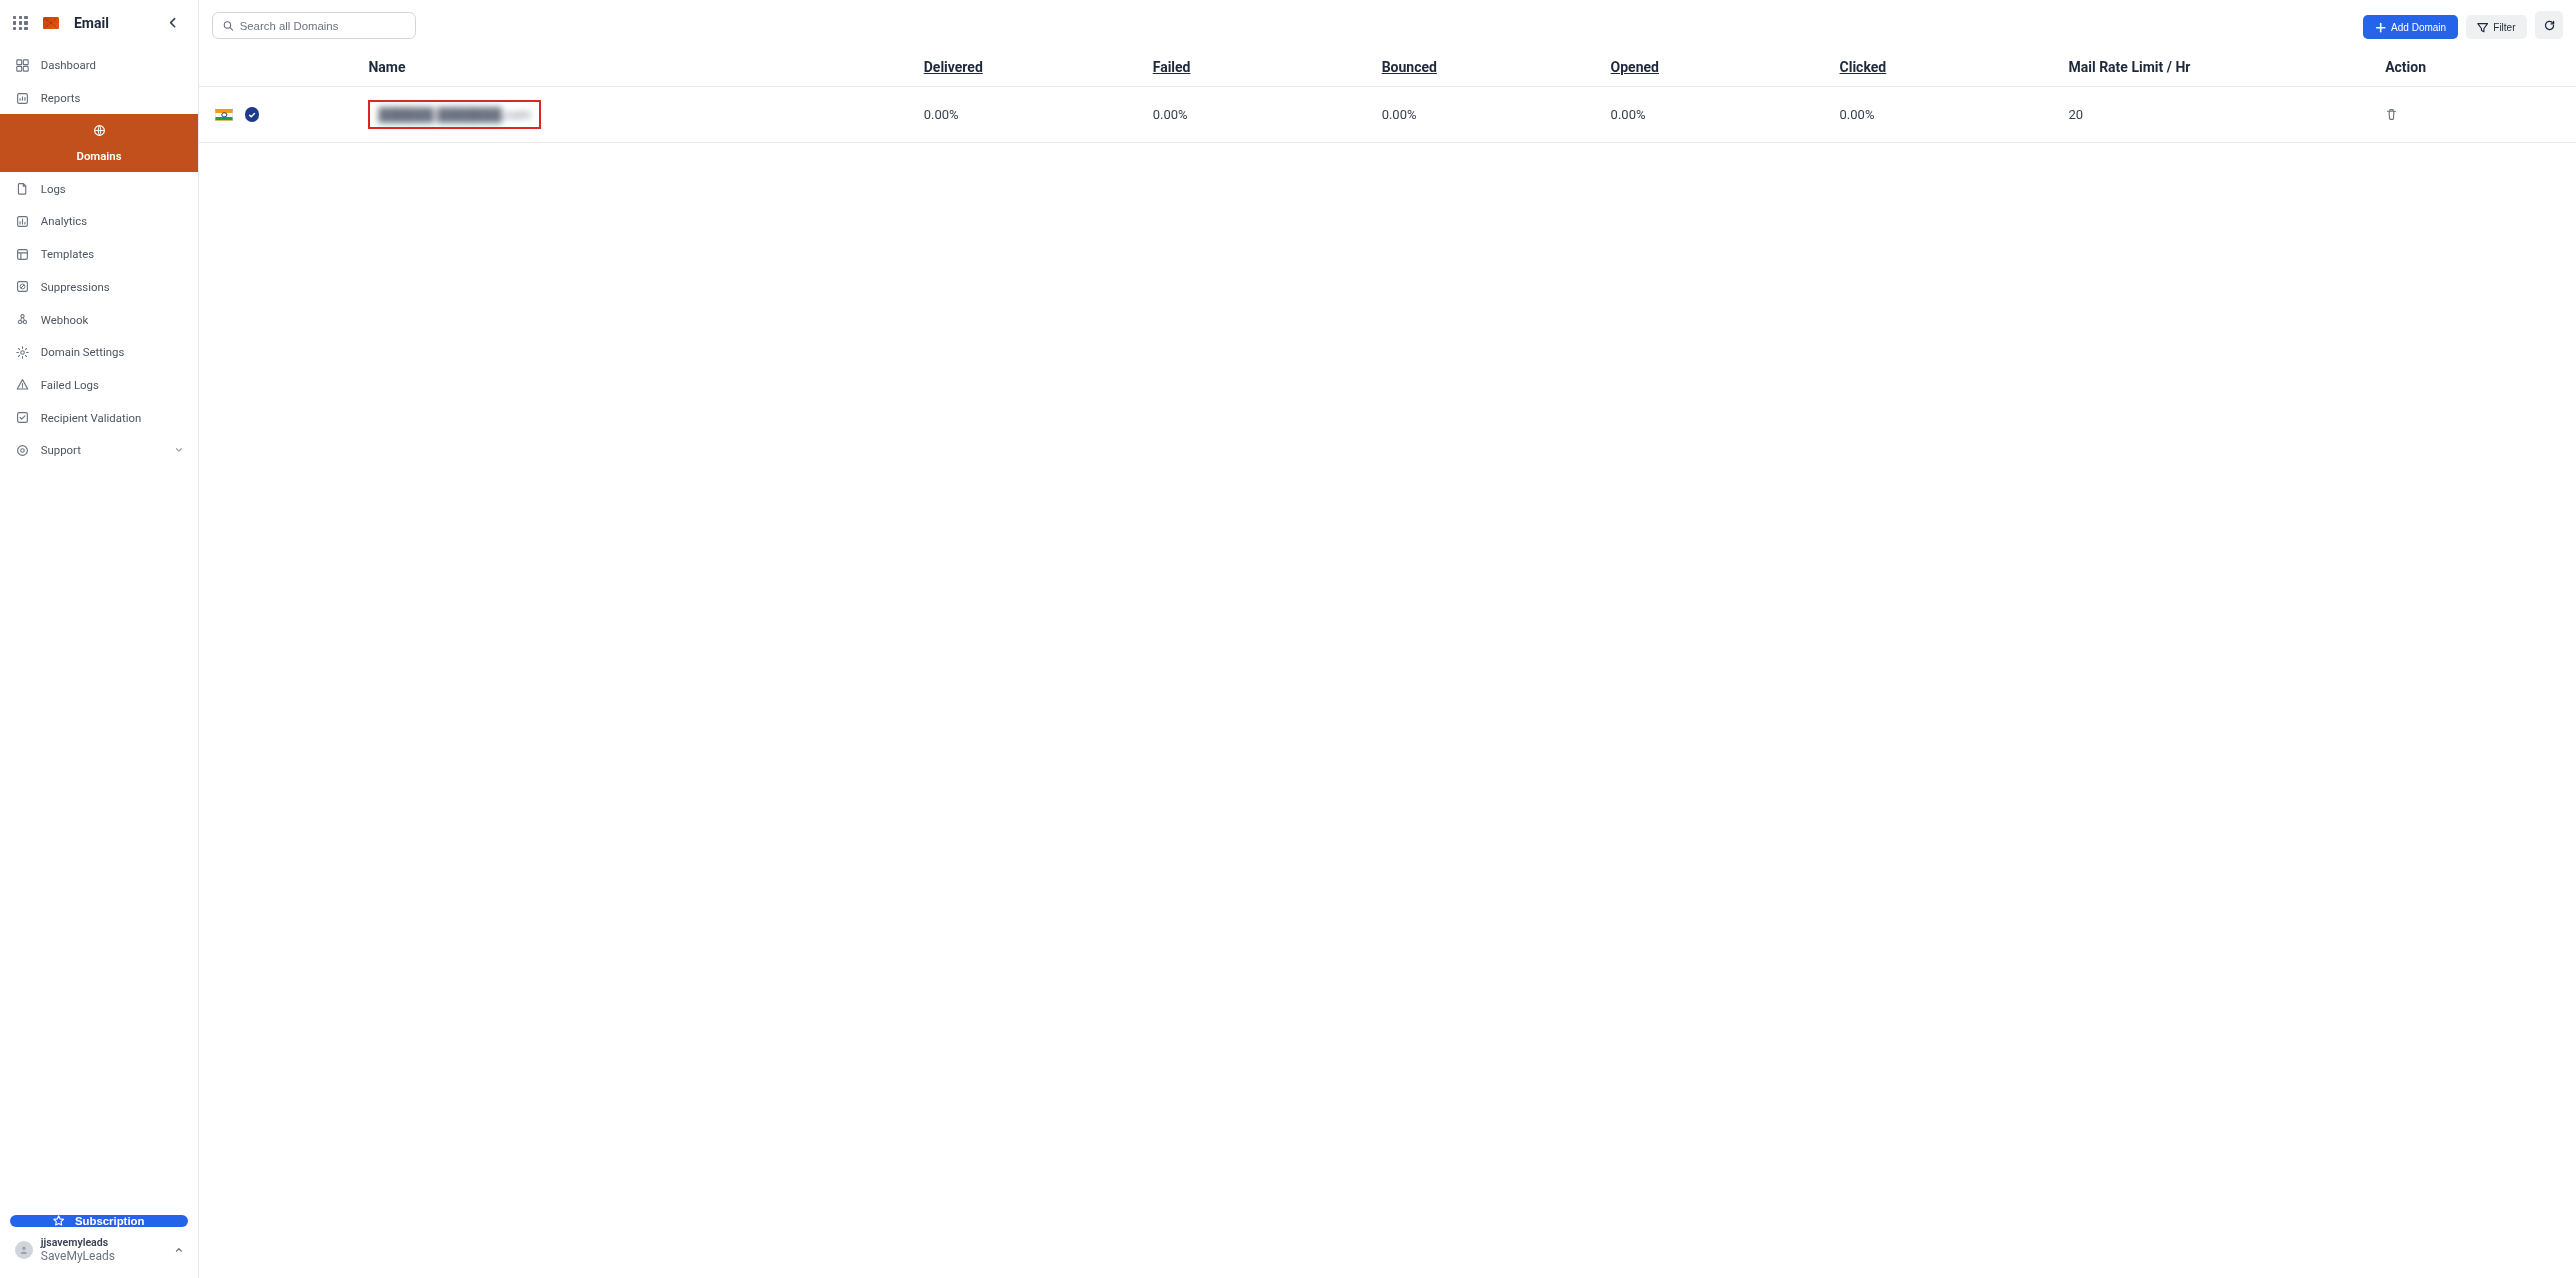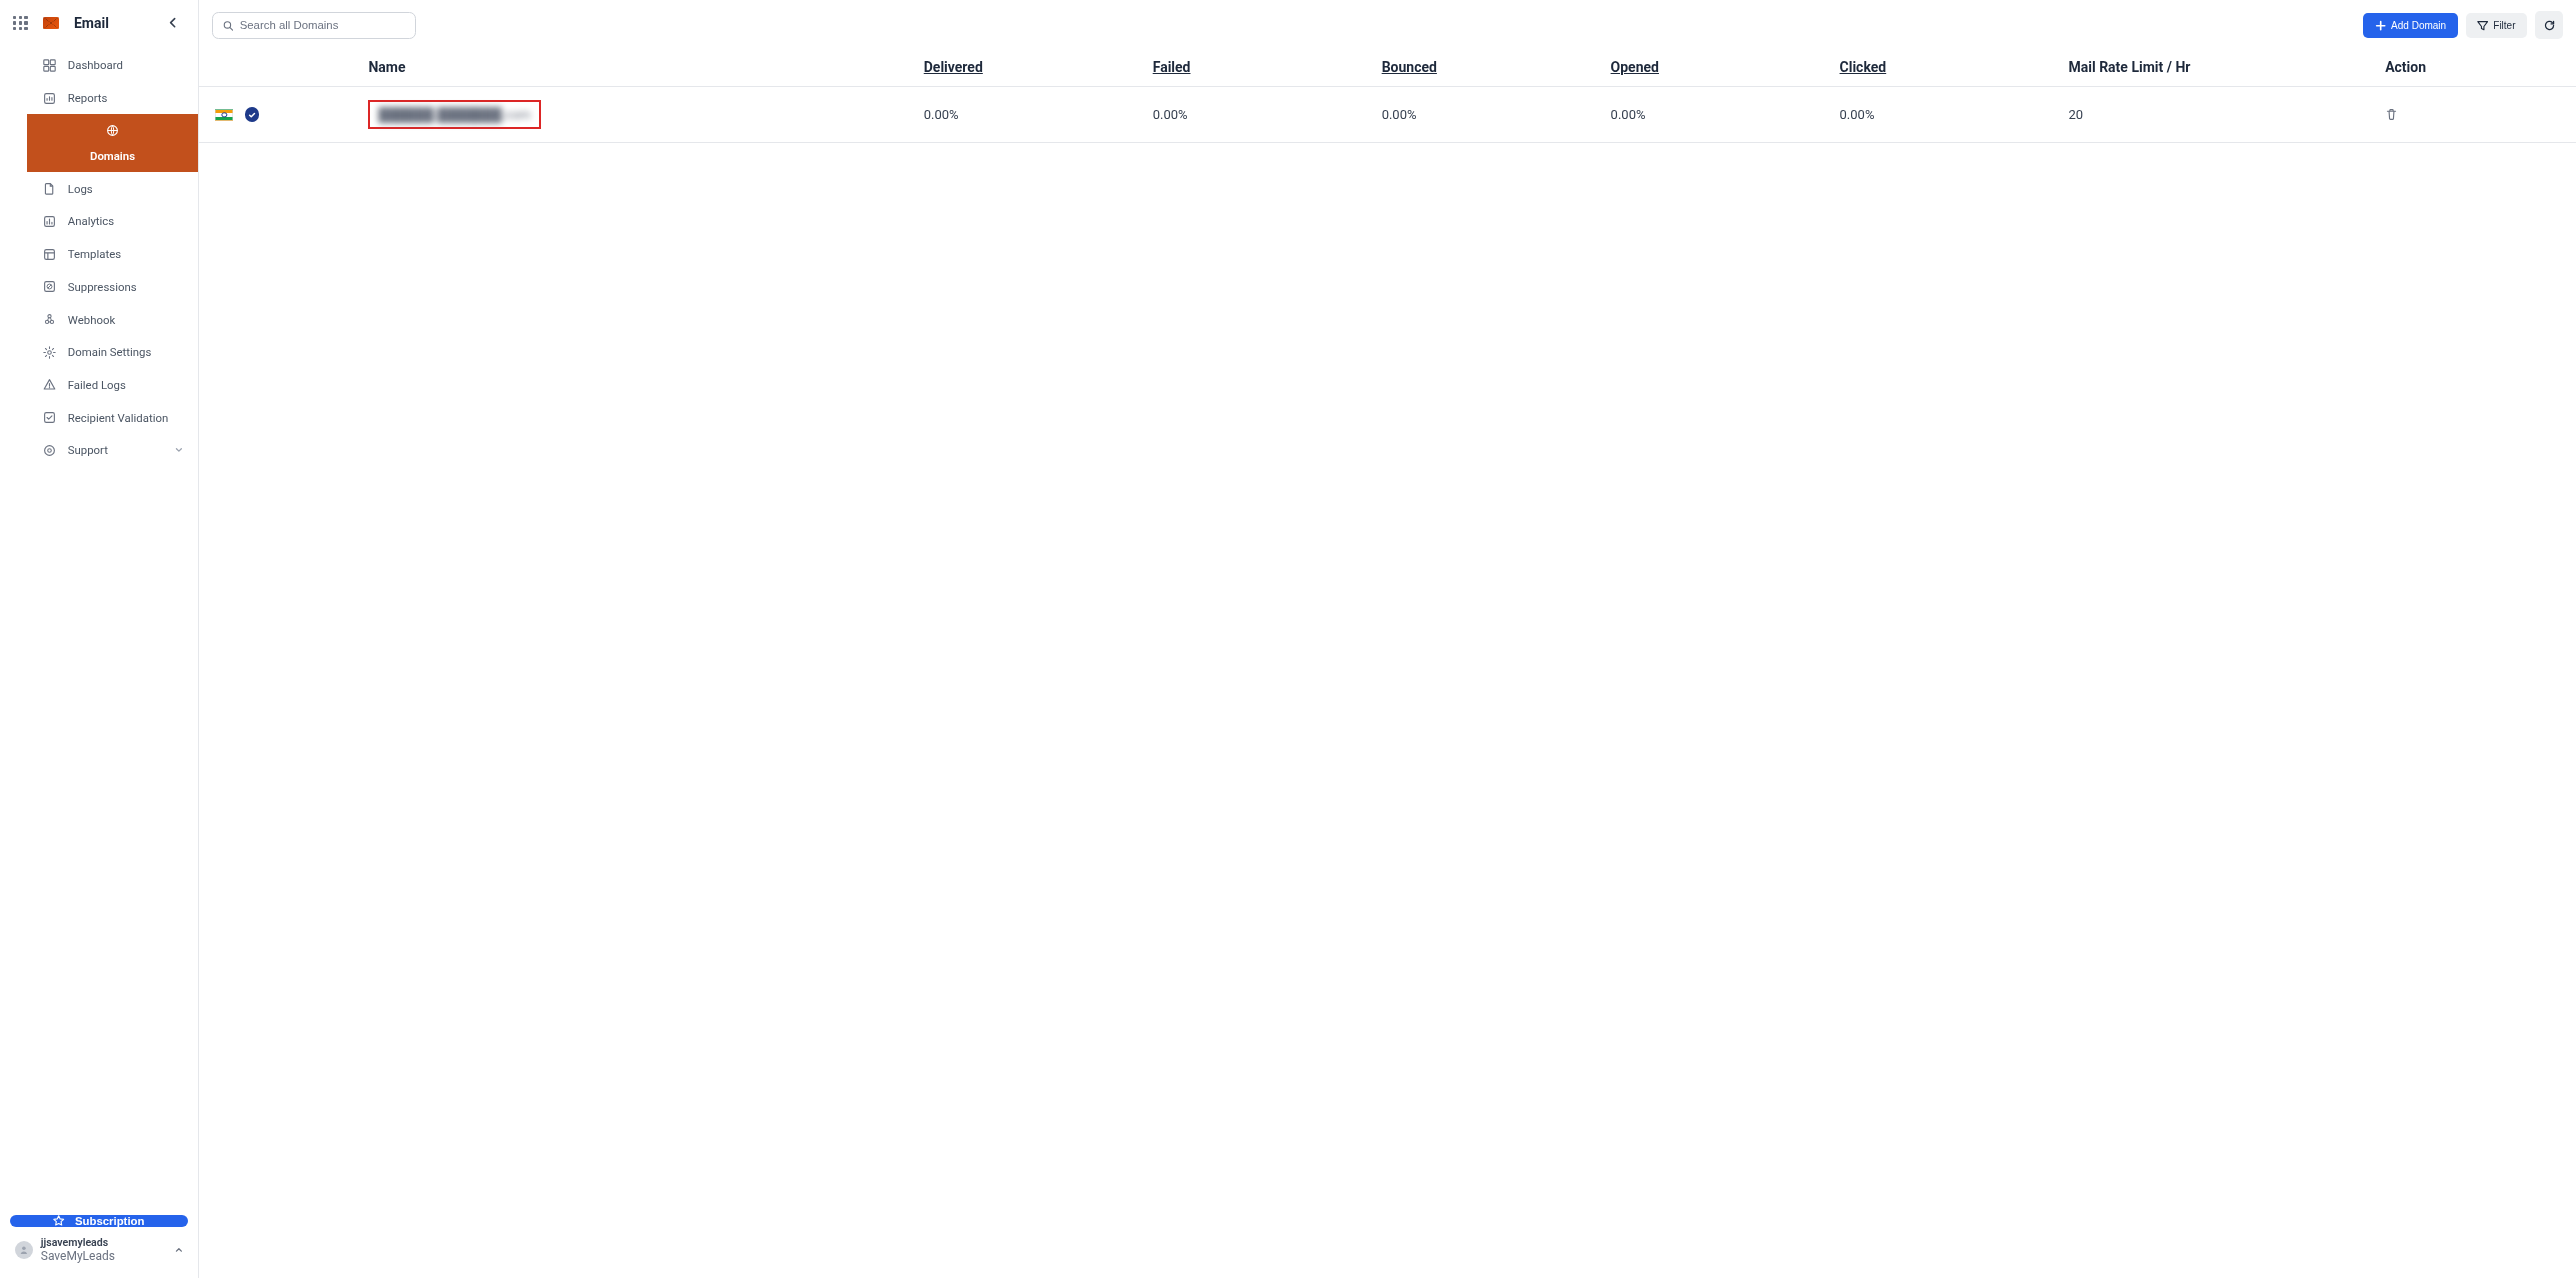--- a/index.html
+++ b/index.html
@@ -59,21 +59,20 @@
     margin-left: auto;
     width: 23px; height: 23px;
     display:flex; align-items:center; justify-content:center;
     cursor:pointer;
     color:#374151;
   }
   .nav {
     flex: 1;
     overflow-y: auto;
     padding-top: 6.5px;
-    margin-left: 27px;
   }
   .nav-item {
     display: flex;
     align-items: center;
     gap: 11.4px;
     padding: 9px 14.7px;
     font-size: 11.4px;
     color: #4b5563;
     cursor: pointer;
   }
@@ -123,21 +122,21 @@
 
   
   .main {
     flex:1;
     display:flex;
     flex-direction: column;
     overflow:hidden;
   }
   .toolbar {
     display:flex;
-    align-items:center;
+    align-items:flex-end;
     gap: 8.1px;
     padding: 11.4px 13px 8.1px 13px;
   }
   .search {
     display:flex;
     align-items:center;
     gap:6.5px;
     border:0.8px solid #d1d5db;
     border-radius:6.5px;
     padding: 6.5px 9.8px;

